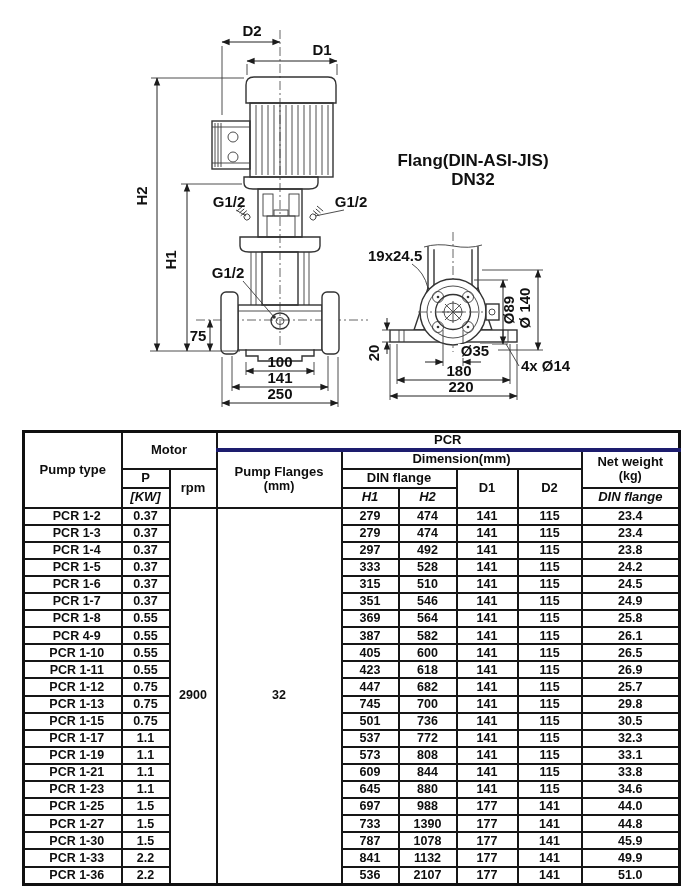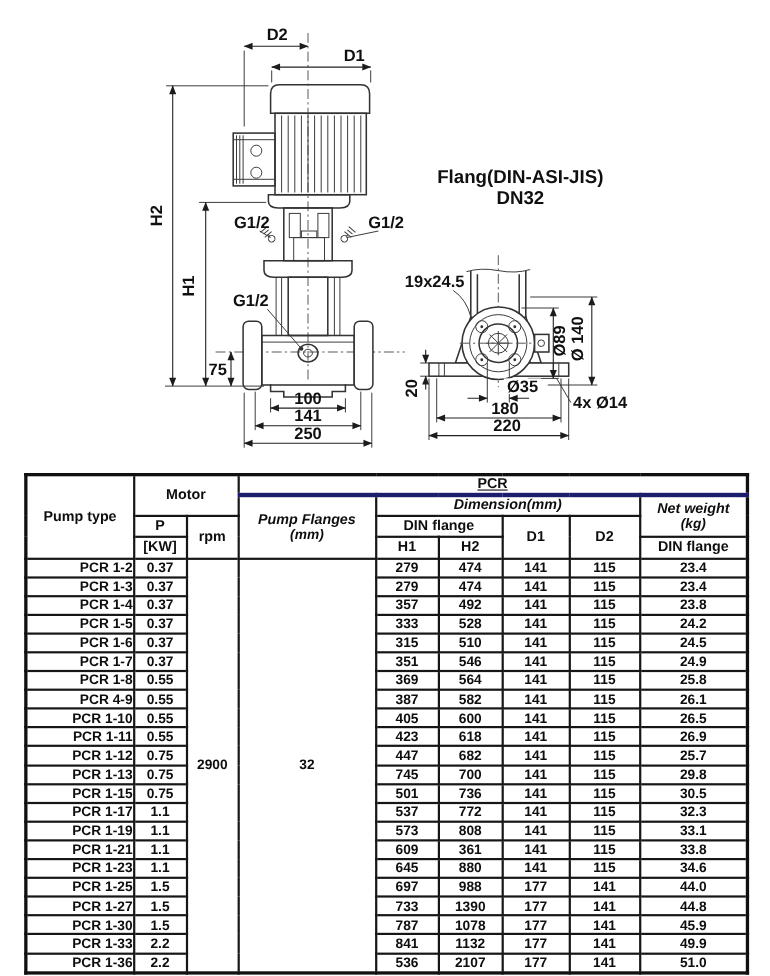--- a/index.html
+++ b/index.html
@@ -20,26 +20,26 @@
     position:absolute;left:22px;top:430px;width:656px;
     border-collapse:collapse;table-layout:fixed;
   }
   th,td{
     border:2px solid #161616;font-weight:bold;color:#0e0e0e;
     text-align:center;vertical-align:middle;padding:0;overflow:hidden;
   }
   table{border:3px solid #101010;}
   thead th{font-size:13px;line-height:1.12;}
   thead tr:nth-child(1){height:17px;}
-  thead tr:nth-child(2){height:19px;font-style:italic;}
+  thead tr:nth-child(2){height:19px;}
   thead tr:nth-child(3){height:19px;}
-  thead tr:nth-child(4){height:20px;}
+  thead tr:nth-child(4){height:20px;font-style:italic;}
   tbody td{font-size:12.5px;height:15.1px;line-height:1;}
-  td.c-left{text-align:right;padding-left:8px;}
-  .pcr-th{border-bottom:4px solid #6d28d9;text-decoration:underline;}
+  td.c-left{text-align:center;padding-left:8px;}
+  .pcr-th{border-bottom:4px solid #6d28d9;}
   .sub{font-size:12.5px;}
 </style>
 </head>
 <body>
 
 <svg width="700" height="428" viewBox="0 0 700 428">
   <defs>
     <marker id="ar" viewBox="0 0 10 10" refX="9.5" refY="5" markerWidth="10" markerHeight="8" orient="auto-start-reverse">
       <path d="M0,1 L10,5 L0,9 z" fill="#1c1c1c"></path>
     </marker>
@@ -258,21 +258,21 @@
         <td>0.37</td>
         <td>279</td>
         <td>474</td>
         <td>141</td>
         <td>115</td>
         <td>23.4</td>
       </tr>
       <tr>
         <td class="c-left">PCR 1-4</td>
         <td>0.37</td>
-        <td>357</td>
+        <td>297</td>
         <td>492</td>
         <td>141</td>
         <td>115</td>
         <td>23.8</td>
       </tr>
       <tr>
         <td class="c-left">PCR 1-5</td>
         <td>0.37</td>
         <td>333</td>
         <td>528</td>
@@ -376,21 +376,21 @@
         <td>573</td>
         <td>808</td>
         <td>141</td>
         <td>115</td>
         <td>33.1</td>
       </tr>
       <tr>
         <td class="c-left">PCR 1-21</td>
         <td>1.1</td>
         <td>609</td>
-        <td>361</td>
+        <td>844</td>
         <td>141</td>
         <td>115</td>
         <td>33.8</td>
       </tr>
       <tr>
         <td class="c-left">PCR 1-23</td>
         <td>1.1</td>
         <td>645</td>
         <td>880</td>
         <td>141</td>

